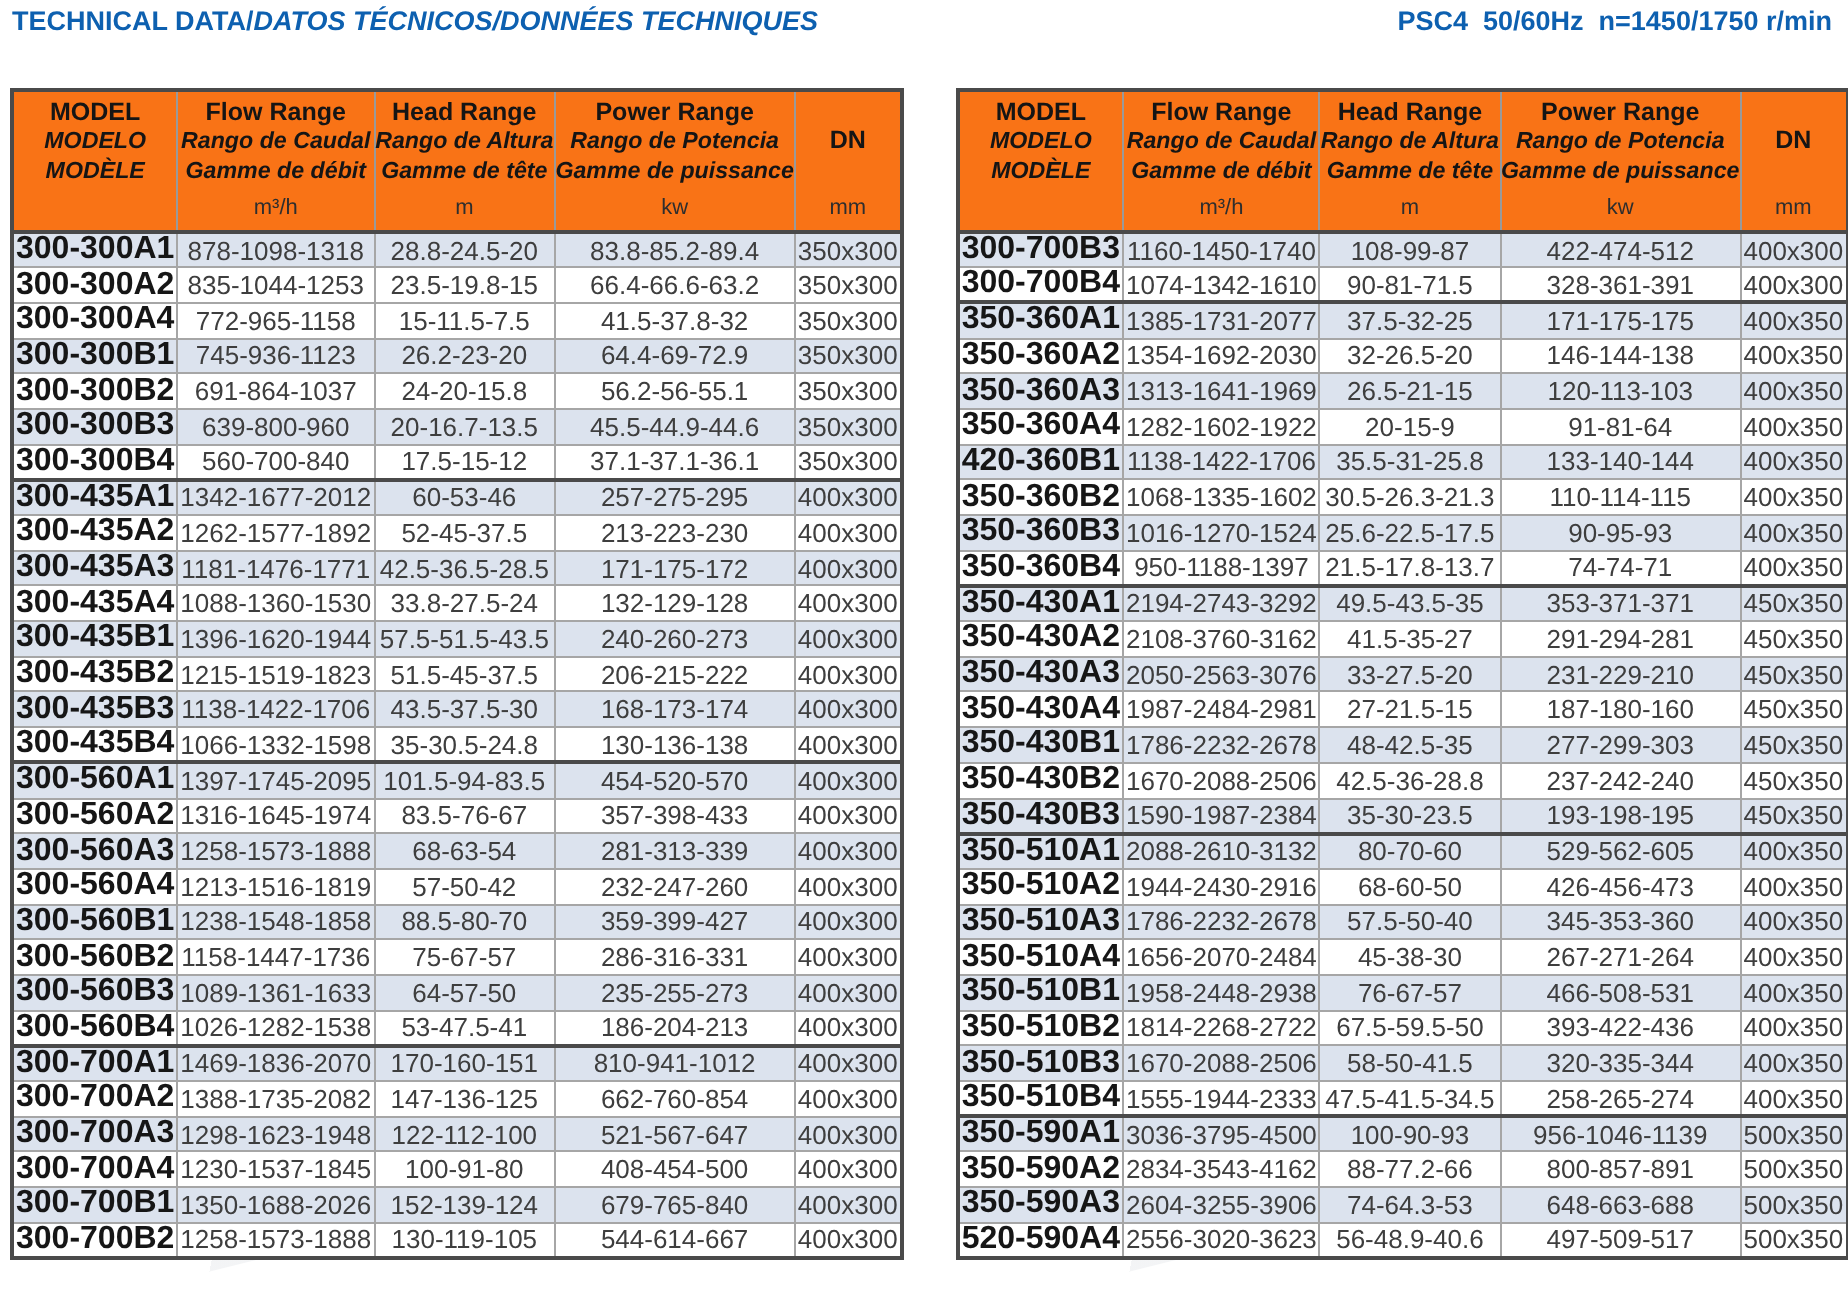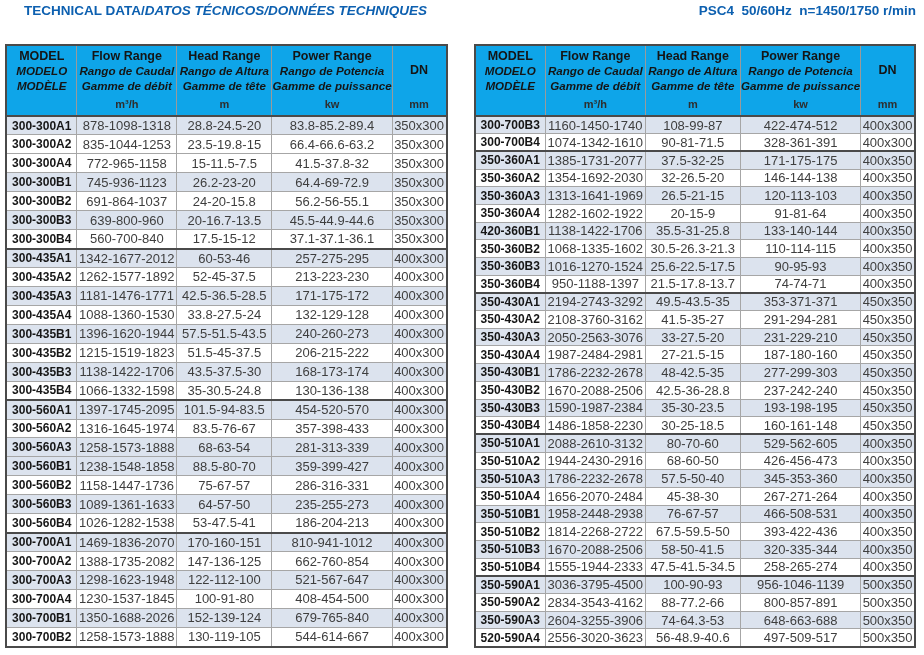--- a/index.html
+++ b/index.html
@@ -9,21 +9,21 @@
     background:#ffffff;
     font-family:"Liberation Sans", sans-serif;
     position:relative;
     overflow:hidden;
     --accent:#0d60b0;
     --stripe:#dce3ee;
     --line:#9a9a9a;
     --heavy:#4a4a4a;
   }
   .topbar {
-    position:absolute; top:3px; left:24px; right:8px;
+    position:absolute; top:3px; left:6px; right:8px;
     display:flex; justify-content:space-between; align-items:center;
   }
   .doc-title, .spec {
     color:var(--accent); font-weight:bold; font-size:13.5px; white-space:pre;
   }
   .doc-title .it { font-style:italic; }
 
   .wm {
     position:absolute; width:360px; height:460px; top:140px;
     background:linear-gradient(115deg, transparent 38%, rgba(140,150,165,0.10) 38%, rgba(140,150,165,0.10) 58%, transparent 58%);
@@ -35,34 +35,34 @@
   .tables {
     position:absolute; top:44px; left:5px; width:911px;
     display:flex; gap:26px;
   }
   table.dtable {
     flex:1; border-collapse:collapse; table-layout:fixed;
     border:2px solid var(--heavy); background:#fff;
   }
   th {
     border:1px solid var(--line); border-bottom:2px solid var(--heavy);
-    padding:0; text-align:center; vertical-align:middle; background:#0ea5e9;
+    padding:0; text-align:center; vertical-align:middle; background:#f97316;
   }
   .thwrap { display:flex; flex-direction:column; height:69px; }
   .thlabels { flex:1; display:flex; flex-direction:column; justify-content:center; line-height:1.25; }
   .l1 { font-weight:700; font-size:12.5px; color:#151515; }
   .l2 { font-weight:700; font-style:italic; font-size:11.6px; color:#151515; white-space:nowrap; }
-  .thunit { height:19px; font-size:11px; font-weight:700; color:#2e2e2e; line-height:17px; }
+  .thunit { height:19px; font-size:11px; font-weight:400; color:#2e2e2e; line-height:17px; }
   td {
     border:1px solid #a6a6a6;
     height:17.7px; padding:0 1px;
     text-align:center; font-size:13px; color:#3e3e3e;
     line-height:1; white-space:nowrap; overflow:hidden;
   }
-  td.model { font-weight:700; color:#161616; font-size:12px; }
+  td.model { font-weight:700; color:#161616; font-size:16px; }
   tr.striped td { background:var(--stripe); }
   tr.group-start td { border-top:2px solid var(--heavy); }
 </style>
 </head>
 <body style="--accent: #0d60b0; --stripe: #dce3ee;">
 
 <div class="wm left"></div>
 <div class="wm right"></div>
 
 <div class="topbar">
@@ -252,20 +252,27 @@
           <td>357-398-433</td>
           <td>400x300</td>
         </tr>
         <tr class="striped">
           <td class="model">300-560A3</td>
           <td>1258-1573-1888</td>
           <td>68-63-54</td>
           <td>281-313-339</td>
           <td>400x300</td>
         </tr>
+        <tr>
+          <td class="model">300-560A4</td>
+          <td>1213-1516-1819</td>
+          <td>57-50-42</td>
+          <td>232-247-260</td>
+          <td>400x300</td>
+        </tr>
         <tr class="striped">
           <td class="model">300-560B1</td>
           <td>1238-1548-1858</td>
           <td>88.5-80-70</td>
           <td>359-399-427</td>
           <td>400x300</td>
         </tr>
         <tr>
           <td class="model">300-560B2</td>
           <td>1158-1447-1736</td>
@@ -505,27 +512,20 @@
           <td>237-242-240</td>
           <td>450x350</td>
         </tr>
         <tr class="striped">
           <td class="model">350-430B3</td>
           <td>1590-1987-2384</td>
           <td>35-30-23.5</td>
           <td>193-198-195</td>
           <td>450x350</td>
         </tr>
-        <tr>
-          <td class="model">350-430B4</td>
-          <td>1486-1858-2230</td>
-          <td>30-25-18.5</td>
-          <td>160-161-148</td>
-          <td>450x350</td>
-        </tr>
         <tr class="striped group-start">
           <td class="model">350-510A1</td>
           <td>2088-2610-3132</td>
           <td>80-70-60</td>
           <td>529-562-605</td>
           <td>400x350</td>
         </tr>
         <tr>
           <td class="model">350-510A2</td>
           <td>1944-2430-2916</td>

